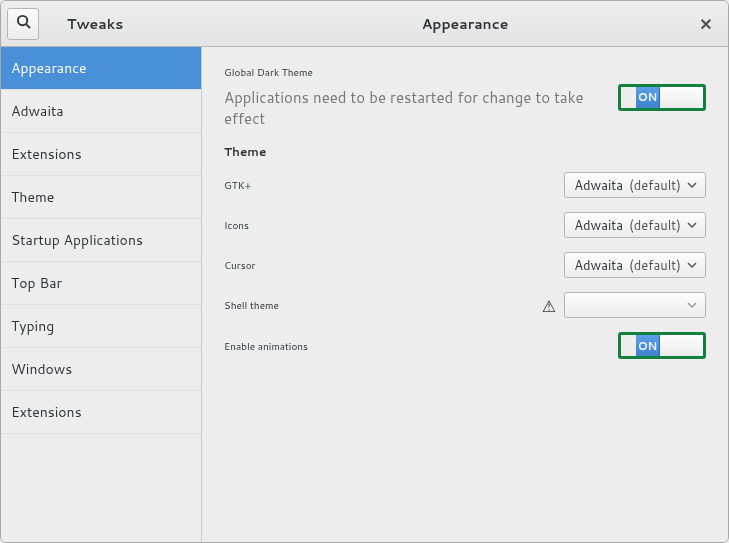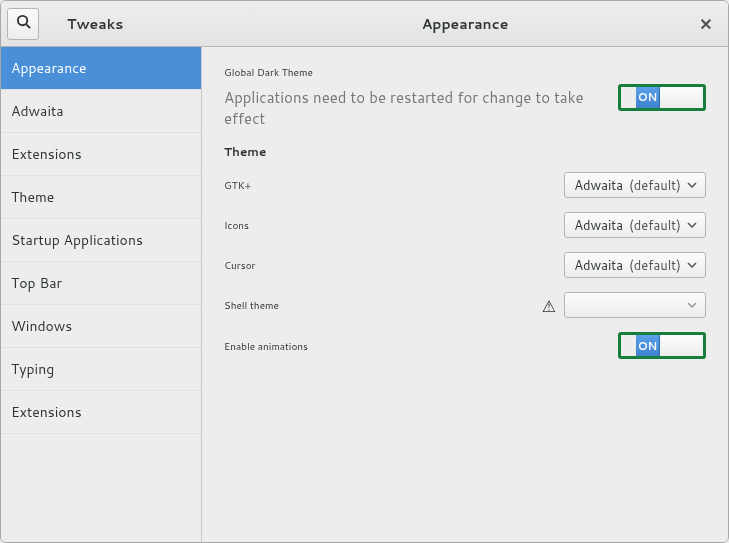--- a/index.html
+++ b/index.html
@@ -184,22 +184,22 @@
 </div>
 
 <div class="body-row">
   <div class="sidebar">
     <div class="sidebar-item active"><span>Appearance</span></div>
     <div class="sidebar-item"><span>Adwaita</span></div>
     <div class="sidebar-item"><span>Extensions</span></div>
     <div class="sidebar-item"><span>Theme</span></div>
     <div class="sidebar-item"><span>Startup Applications</span></div>
     <div class="sidebar-item"><span>Top Bar</span></div>
+    <div class="sidebar-item"><span>Typing</span></div>
     <div class="sidebar-item"><span>Windows</span></div>
-    <div class="sidebar-item"><span>Typing</span></div>
     <div class="sidebar-item"><span>Extensions</span></div>
   </div>
 
   <div class="content">
 
     <div class="setting-row">
       <div class="setting-label-block">
         <div class="setting-label">Global Dark Theme</div>
         <div class="setting-sublabel">Applications need to be restarted for change to take effect</div>
       </div>

